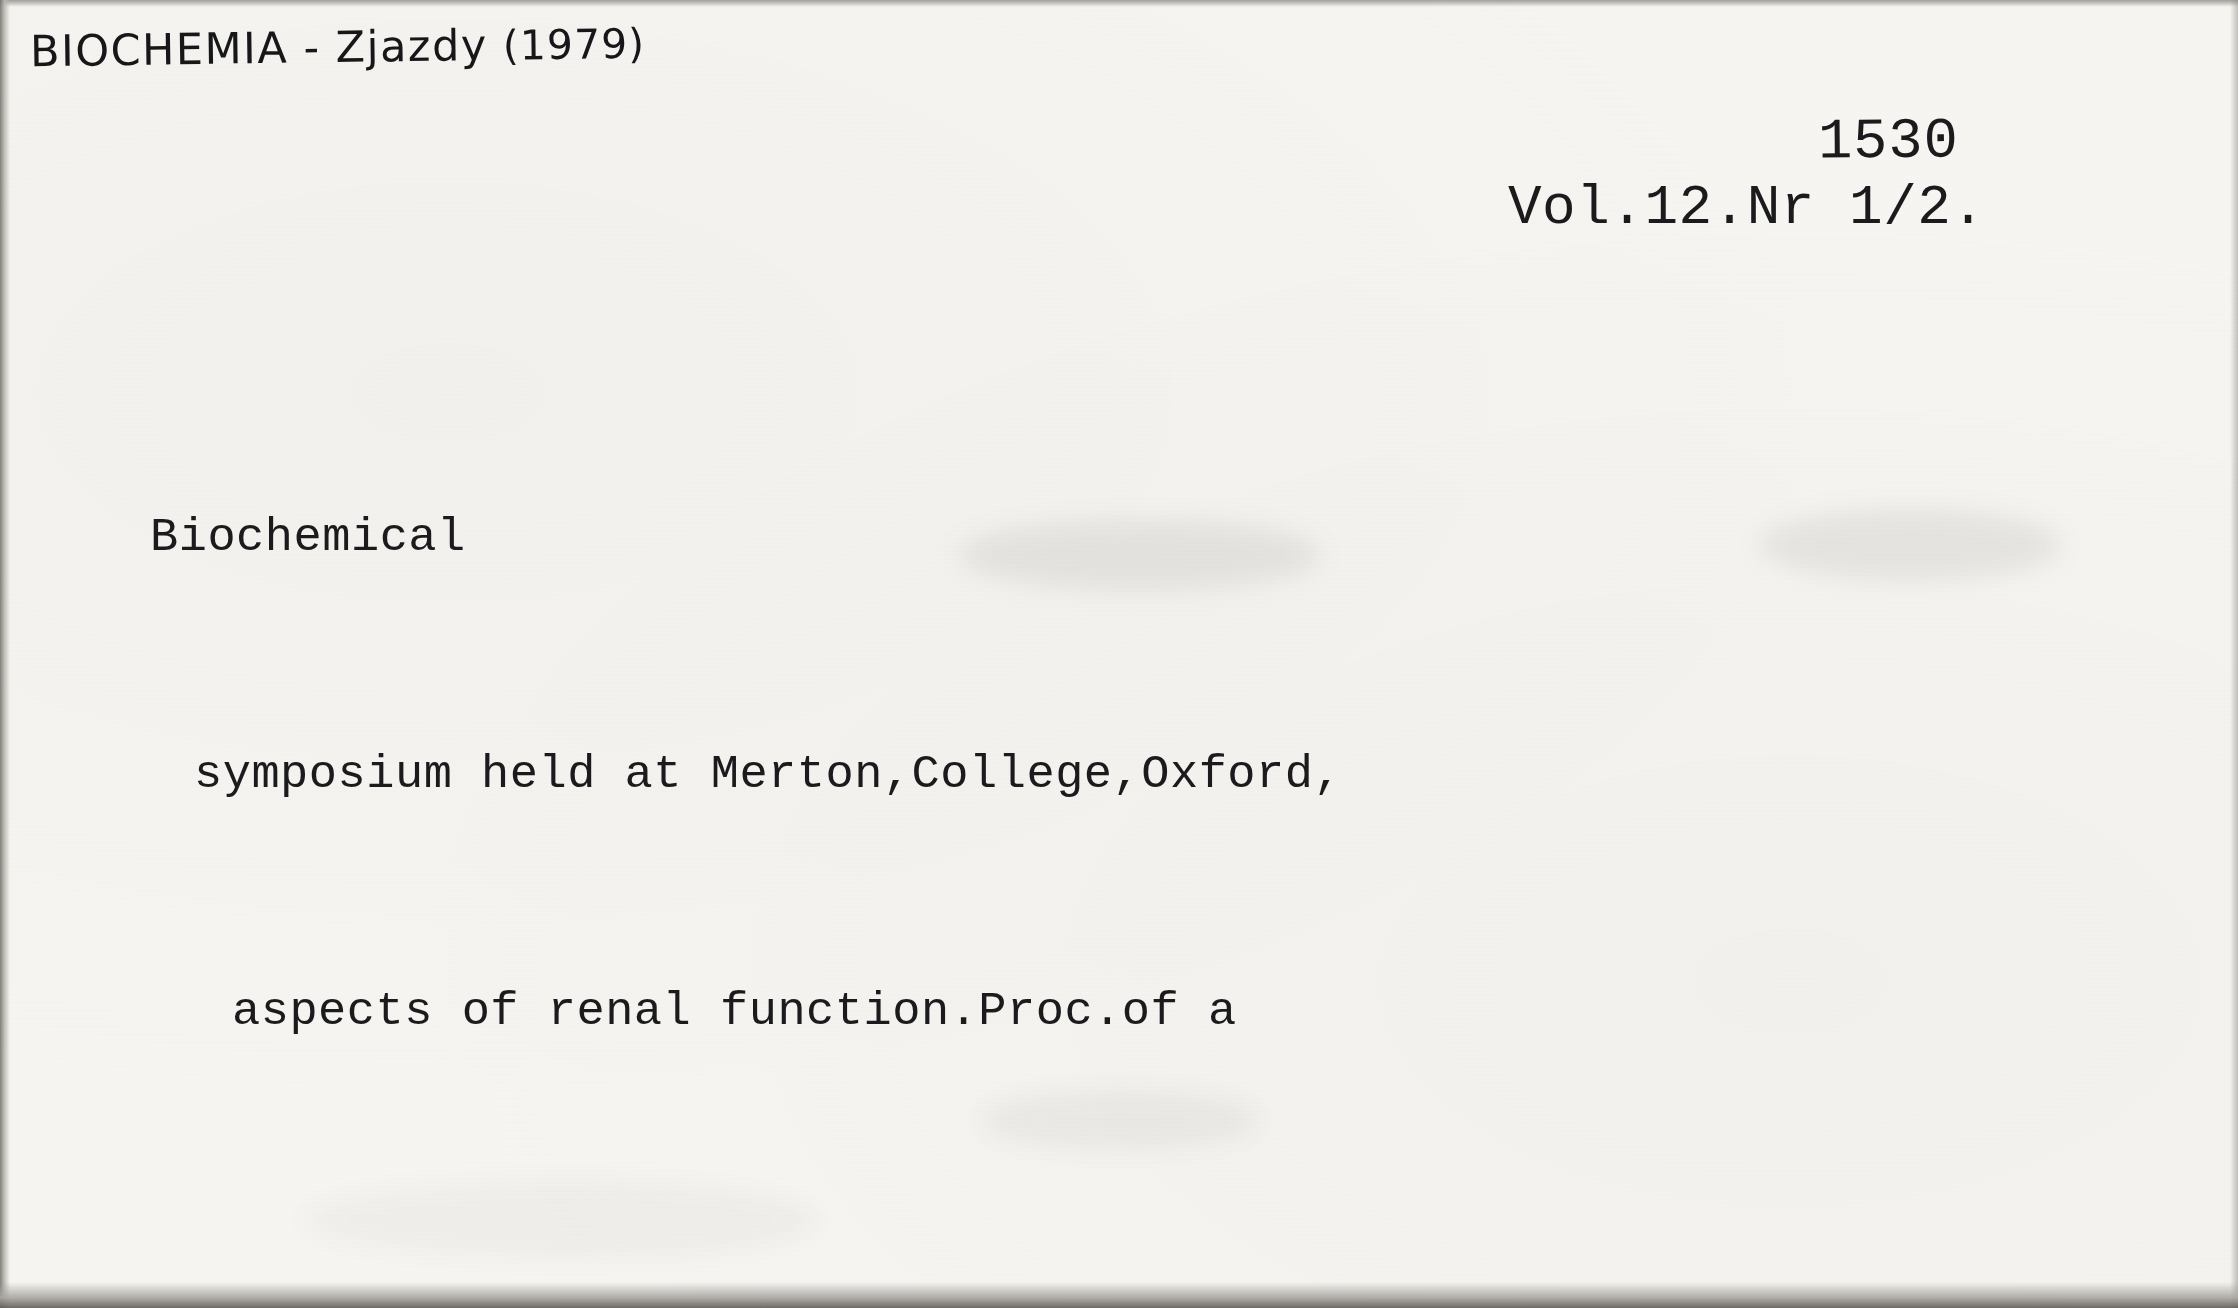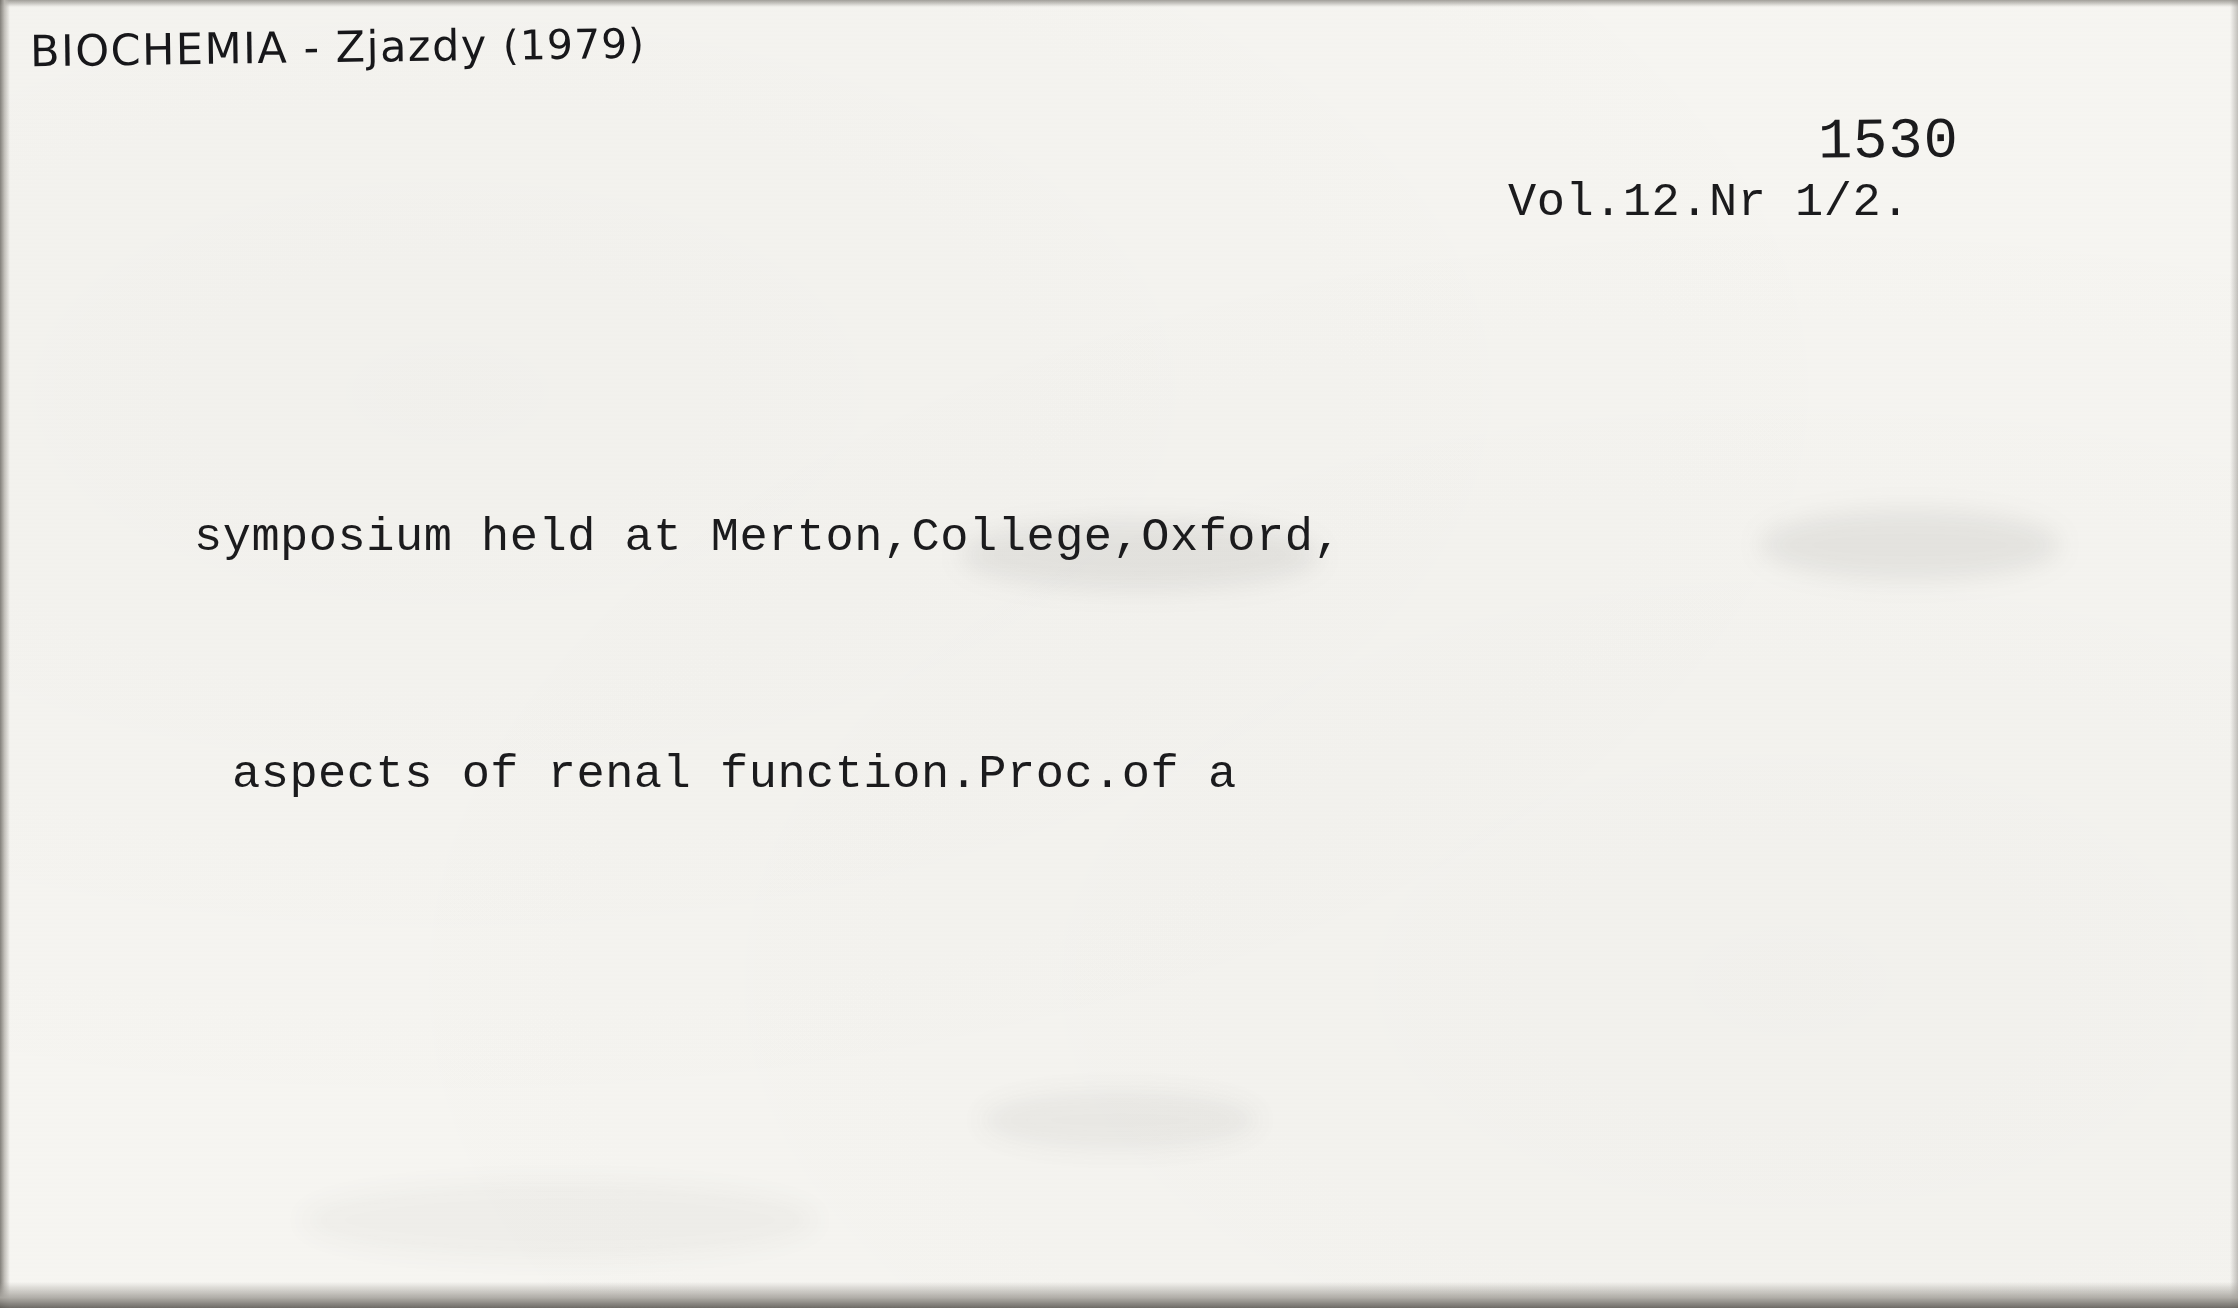--- a/index.html
+++ b/index.html
@@ -96,21 +96,21 @@
     left: 1818px;
     top: 110px;
     font-size: 57px;
     letter-spacing: 1px;
     transform: rotate(-0.5deg);
   }
 
   .volume-line {
     left: 1508px;
     top: 176px;
-    font-size: 47px;
+    font-size: 56px;
     letter-spacing: 0.5px;
   }
 
   .record-body {
     left: 150px;
     top: 340px;
     font-size: 47px;
     line-height: 79px;
     letter-spacing: 0.5px;
   }
@@ -152,20 +152,21 @@
   <div class="handwritten">
     <span>BIOCHEMIA - Zjazdy</span>
     <span class="hw-year">(1979)</span>
   </div>
 
   <div class="typed shelfmark">1530</div>
 
   <div class="typed volume-line">Vol.12.Nr 1/2.</div>
 
   <div class="typed record-body">
+    <span class="line">Biochemical</span>
     <span class="line indent-2">symposium held at Merton,College,Oxford,</span>
     <span class="line indent-1">aspects of renal function.Proc.of a</span>
     
     
     
     
   </div>
 
   <div class="paper-grain"></div>
 </div>

